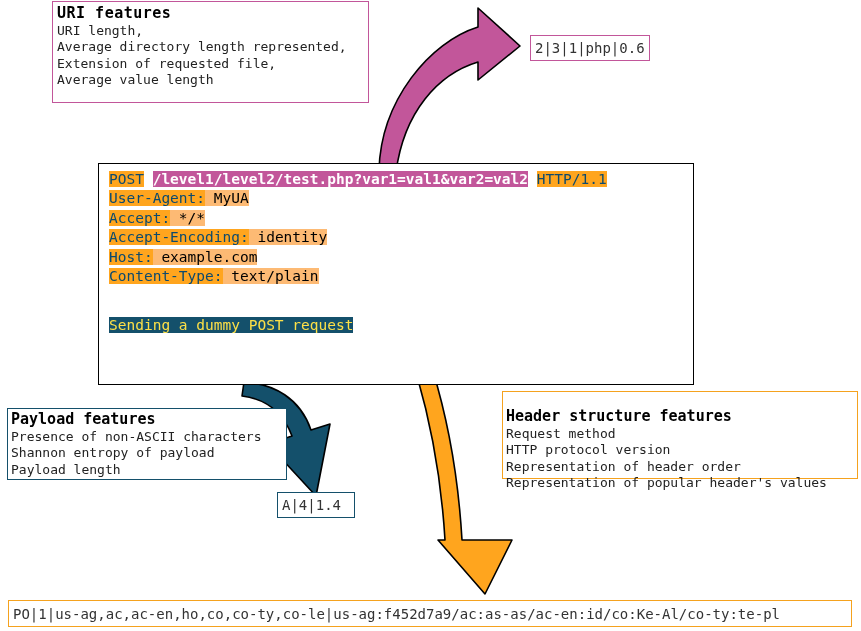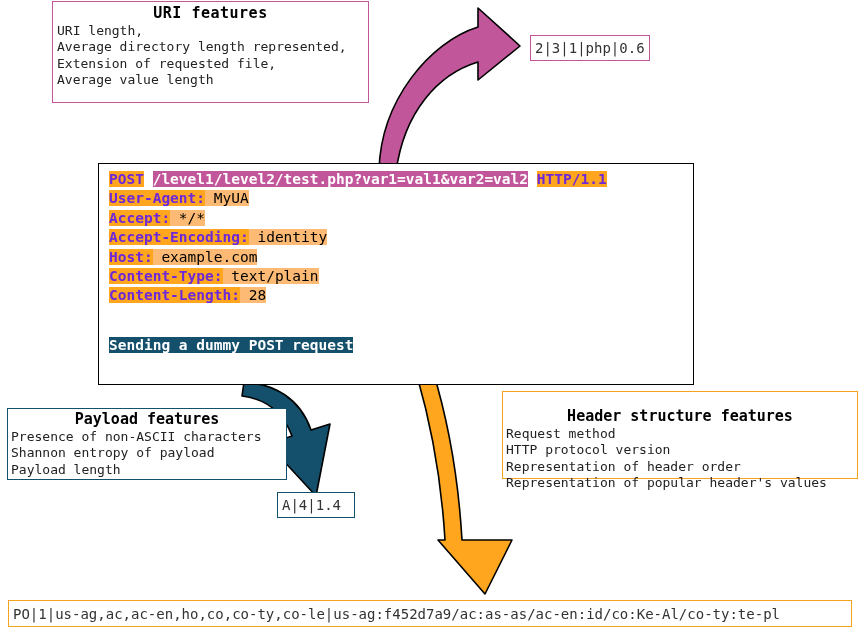--- a/index.html
+++ b/index.html
@@ -8,21 +8,21 @@
     background:#ffffff;
     font-family:"DejaVu Sans Mono","Liberation Mono",monospace;
     position:relative;
     overflow:hidden;
   }
   .canvas{position:absolute;left:0;top:0;width:861px;height:631px;}
   svg.arrows{position:absolute;left:0;top:0;width:861px;height:631px;pointer-events:none;}
 
   .box{position:absolute;background:#fff;box-sizing:border-box;}
   .box .title{
-    text-align:center;font-weight:bold;
+    text-align:left;font-weight:bold;
     font-family:"DejaVu Sans Mono","Liberation Mono",monospace;
     color:#000;
   }
   .box .line{white-space:pre;color:#222;}
 
   
   #uri-features{
     left:52px;top:1px;width:317px;height:102px;
     border:1.5px solid #C2569A;
     padding:2px 4px;
@@ -42,23 +42,23 @@
   #http-request{
     left:98px;top:163px;width:596px;height:222px;
     border:1.6px solid #000;
     padding:6px 0 0 10px;
   }
   #http-request .req-line{
     white-space:pre;font-size:14.5px;line-height:19.4px;
     font-family:"DejaVu Sans Mono","Liberation Mono",monospace;
   }
   .hl-orange{background:#fdba74;color:#000;text-align:right;}
-  .hl-orange-b{background:#FFA51E;color:#6d28d9;font-weight:bold;}
+  .hl-orange-b{background:#FFA51E;color:#0c4a6e;font-weight:normal;}
   .hl-magenta{background:#C2569A;color:#ffffff;font-weight:bold;}
-  .hl-teal{background:#14506B;color:#ffffff;font-weight:bold;}
+  .hl-teal{background:#14506B;color:#fde047;font-weight:normal;}
   #payload-line{margin-top:30px;}
 
   
   #payload-features{
     left:7px;top:408px;width:280px;height:72px;
     border:1.5px solid #14506B;
     padding:1px 3px;
   }
   #payload-features .title{font-size:15px;line-height:19px;}
   #payload-features .line{font-size:13px;line-height:16.4px;}
@@ -131,21 +131,20 @@
 
     <div class="req-line"><span class="hl-orange-b">Accept:</span><span class="hl-orange"> */*</span></div>
 
     <div class="req-line"><span class="hl-orange-b">Accept-Encoding:</span><span class="hl-orange"> identity</span></div>
 
     <div class="req-line"><span class="hl-orange-b">Host:</span><span class="hl-orange"> example.com</span></div>
 
 
     <div class="req-line"><span class="hl-orange-b">Content-Type:</span><span class="hl-orange"> text/plain</span></div>
 
-    <div class="req-line"><span class="hl-orange-b">Content-Length:</span><span class="hl-orange"> 28</span></div>
 
     <div class="req-line" id="payload-line"><span class="hl-teal">Sending a dummy POST request</span></div>
   </div>
 
   <div class="box" id="payload-features">
     <div class="title">Payload features</div>
     <div class="line">Presence of non-ASCII characters</div>
     <div class="line">Shannon entropy of payload</div>
     <div class="line">Payload length</div>
   </div>

